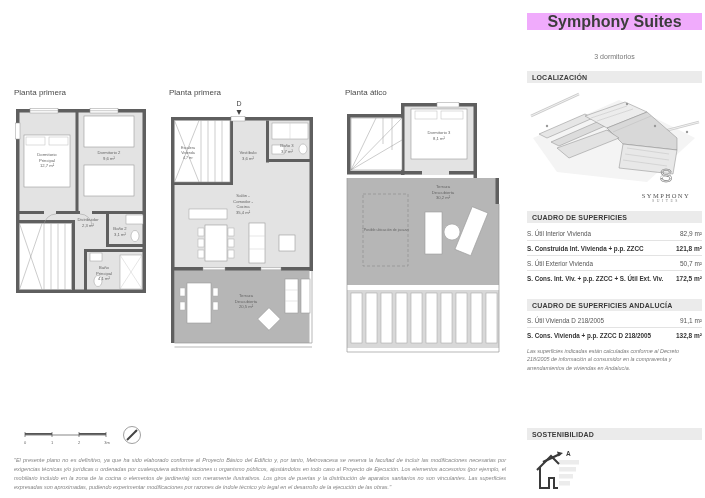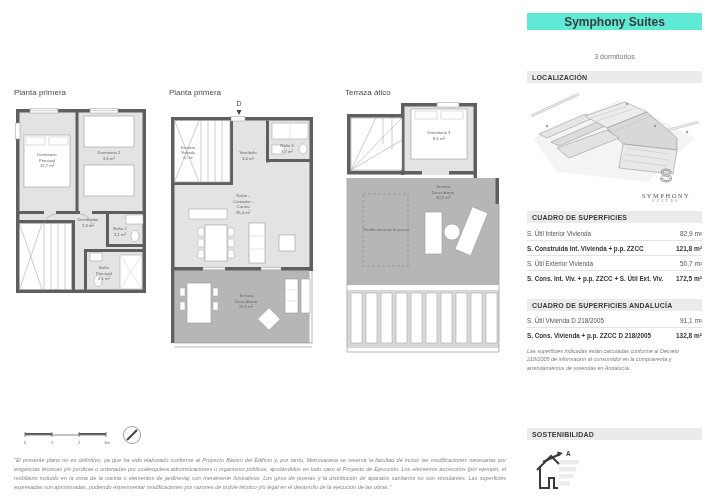--- a/index.html
+++ b/index.html
@@ -1,23 +1,23 @@
 <!DOCTYPE html>
 <html><head>
 <meta charset="utf-8">
 <style>
   html,body{margin:0;padding:0;background:#fff;}
   .page{position:relative;width:705px;height:498px;background:#ffffff;overflow:hidden;
         font-family:"Liberation Sans",sans-serif;color:#444;}
   .abs{position:absolute;}
   
   .sidebar{position:absolute;left:527px;top:0;width:175px;height:498px;}
-  .title-band{position:absolute;left:0;top:13px;width:175px;height:17px;background:#5eead4;
+  .title-band{position:absolute;left:0;top:13px;width:175px;height:17px;background:#f0abfc;
               display:flex;align-items:center;justify-content:center;
-              font-size:12px;font-weight:bold;color:#3c3c3c;}
+              font-size:16px;font-weight:bold;color:#3c3c3c;}
   .subtitle{position:absolute;left:0;top:37px;width:175px;text-align:center;font-size:8.5px;color:#4a4a4a;}
   .dorms{position:absolute;left:0;top:53px;width:175px;text-align:center;font-size:7px;color:#777;}
   .secbar{position:absolute;left:0;width:175px;height:12px;background:#ebebeb;
           display:flex;align-items:center;padding-left:5px;box-sizing:border-box;
           font-size:7px;font-weight:bold;color:#3a3a3a;letter-spacing:.2px;}
   .trow{display:flex;justify-content:space-between;align-items:center;height:14px;
         border-bottom:1px solid #e3e3e3;font-size:6.3px;color:#555;}
   .trow.bold{font-weight:bold;color:#333;}
   .trow .tvalue{font-size:6.5px;white-space:nowrap;}
   .rows{position:absolute;left:0;width:175px;}
@@ -197,21 +197,21 @@
       <text x="74" y="100">Salón -</text>
       <text x="74" y="105.5">Comedor -</text>
       <text x="74" y="111">Cocina</text>
       <text x="74" y="116.5">35,4 m²</text>
       <text x="77" y="200">Terraza</text>
       <text x="77" y="205.5">Descubierta</text>
       <text x="77" y="211">20,5 m²</text>
     </g>
   </svg>
 
-  <div class="plan-title abs" style="left:345px;top:88px;">Terraza ático</div>
+  <div class="plan-title abs" style="left:345px;top:88px;">Planta ático</div>
   <svg class="abs" style="left:343px;top:100px;" width="164" height="266" viewBox="0 0 164 266">
     <rect x="60" y="5" width="72" height="70" fill="#e3e3e3"></rect>
     <rect x="5" y="15" width="55" height="58" fill="#e3e3e3"></rect>
     <rect x="4" y="78" width="152" height="107" fill="#b6b6b6"></rect>
     <rect x="4" y="190" width="152" height="58" fill="#d8d8d8"></rect>
     <g fill="#5f5f5f">
       <rect x="58" y="3" width="76" height="3.5"></rect>
       <rect x="130.5" y="3" width="3.5" height="75"></rect>
       <rect x="58" y="3" width="3.5" height="72"></rect>
       <rect x="4" y="14" width="56" height="3.5"></rect>

